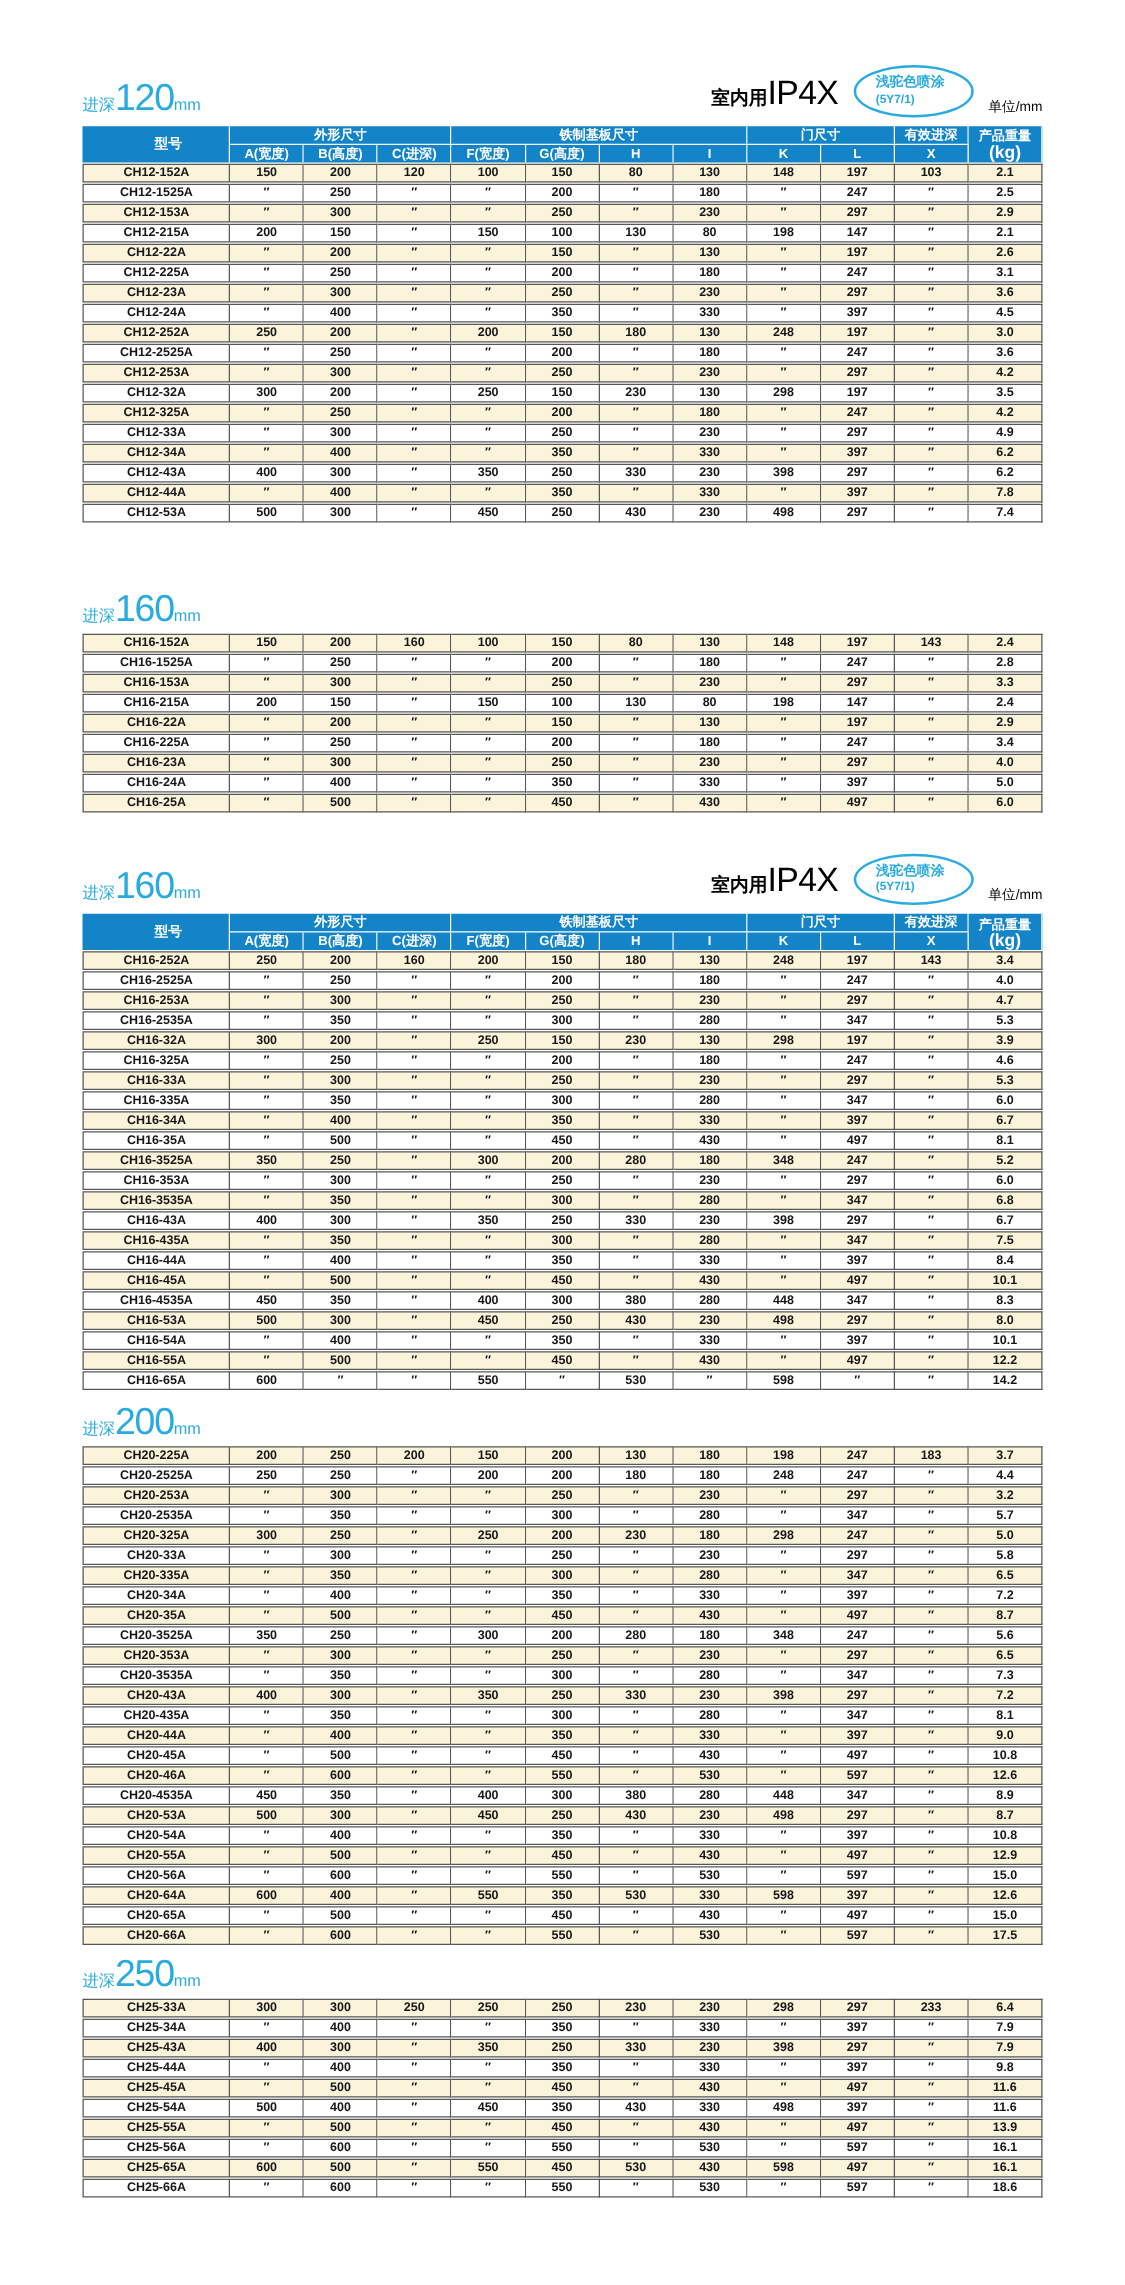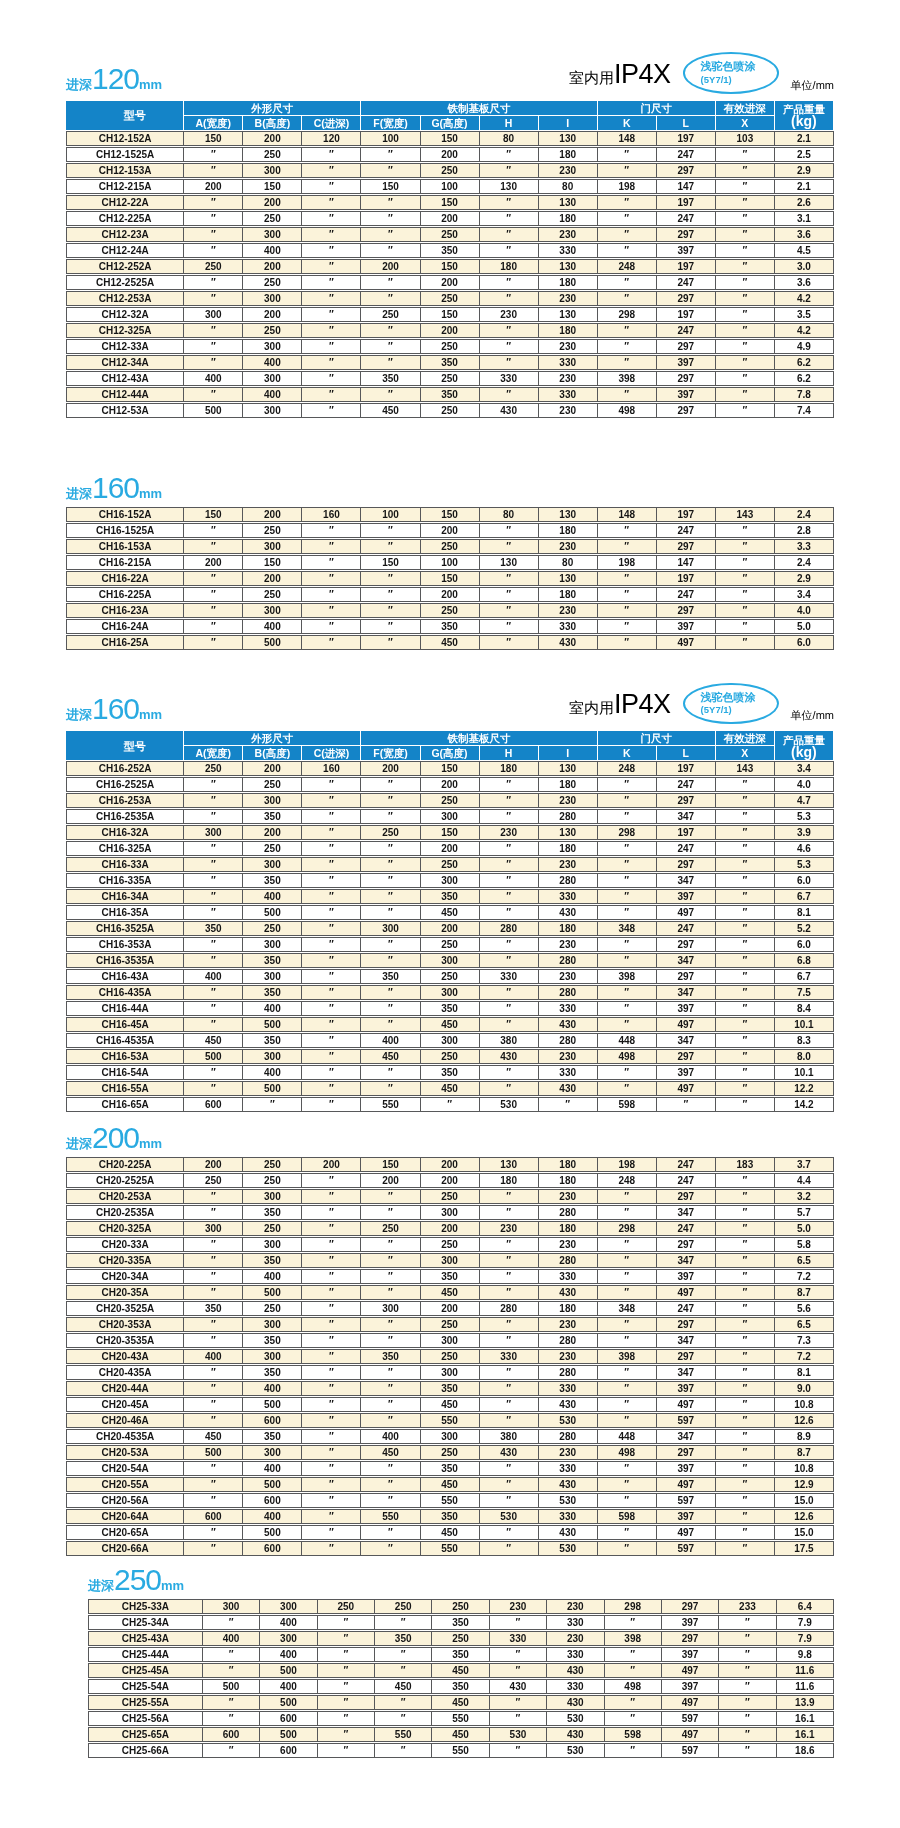--- a/index.html
+++ b/index.html
@@ -13,25 +13,25 @@
   body{margin:0;background:#ffffff;}
   .page{
     width:900px;height:1828px;margin:0 auto;background:#fff;
     padding:52px 66px 20px 66px;overflow:hidden;
     font-family:"Liberation Sans","DejaVu Sans",sans-serif;color:#111;
   }
   
   .page-head{display:flex;align-items:flex-end;justify-content:space-between;margin-bottom:6px;}
   .page-head.title-only{margin-bottom:3px;}
   .sec-title{color:var(--accent);line-height:1;white-space:nowrap;}
-  .t-pre,.t-suf{font-size:13px;font-weight:bold;}
+  .t-pre,.t-suf{font-size:13px;font-weight:normal;}
   .t-num{font-size:30px;font-weight:400;letter-spacing:-1px;}
   .head-right{display:flex;align-items:flex-end;gap:12px;}
   .indoor{line-height:1;margin-bottom:6px;white-space:nowrap;color:#000;}
-  .ind-pre{font-size:15px;font-weight:normal;margin-top:28px;}
+  .ind-pre{font-size:15px;font-weight:bold;margin-top:28px;}
   .ind-ip{font-size:27px;font-weight:400;letter-spacing:-0.5px;}
   .badge{
     border:2px solid var(--accent);border-radius:50%/50%;
     color:var(--accent);text-align:left;padding:6px 16px;min-width:96px;line-height:1.25;
   }
   .badge-l1{font-size:11px;font-weight:bold;}
   .badge-l2{font-size:9.5px;font-weight:bold;}
   .unit{font-size:11px;font-weight:normal;margin-bottom:1px;color:#000;white-space:nowrap;text-align:right;}
   
   .spec-table{width:100%;table-layout:fixed;border-collapse:separate;border-spacing:0 1px;}
@@ -49,21 +49,21 @@
     font-size:10px;font-weight:bold;color:#151515;
     height:13px;line-height:13px;padding:0;
     border:1px solid var(--border);border-left:none;
   }
   .spec-table td:first-child{border-left:1px solid var(--border);}
   .spec-table tbody tr:nth-child(odd) td{background:var(--cream);}
   
   #sections .section:nth-child(2){margin-top:54px;}
   #sections .section:nth-child(3){margin-top:32px;}
   #sections .section:nth-child(4){margin-top:10px;}
-  #sections .section:nth-child(5){margin-top:8px;margin-left:22px;}
+  #sections .section:nth-child(5){margin-top:8px;}
 </style>
 </head>
 <body>
 
 <div class="page">
   <div id="sections">
       <section class="section">
         <div class="page-head">
           <div class="sec-title"><span class="t-pre">进深</span><span class="t-num">120</span><span class="t-suf">mm</span></div>
           <div class="head-right">

